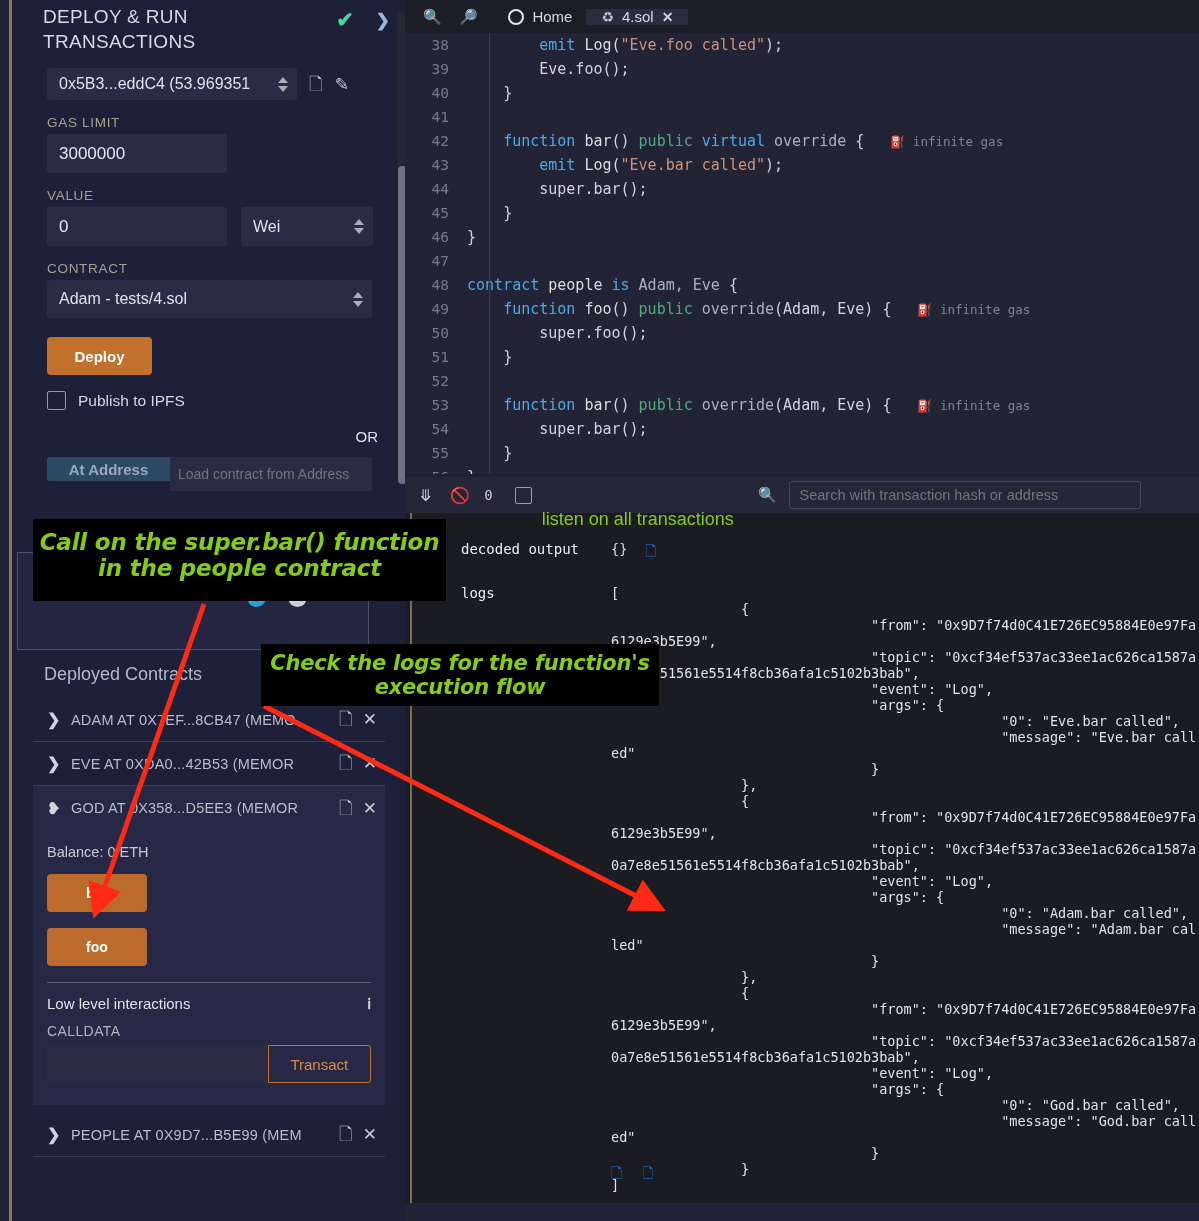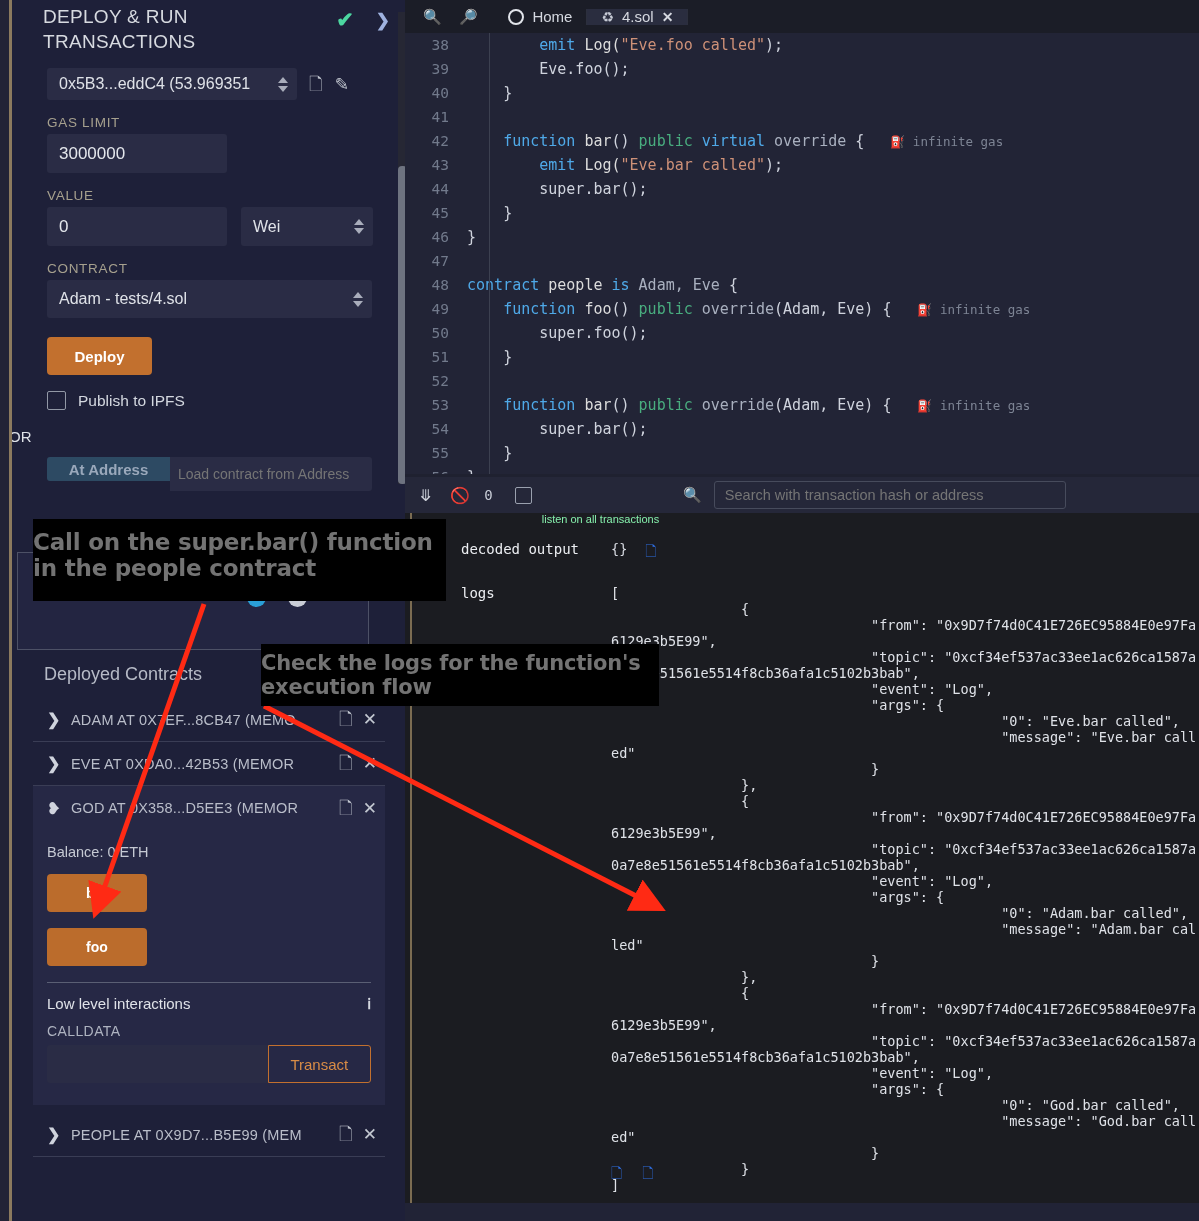--- a/index.html
+++ b/index.html
@@ -61,21 +61,21 @@
 
   .deploy-btn {
     margin: 19px 0 0 38px; background: #c2702e; color: #fff;
     border: none; border-radius: 4px; height: 38px; width: 105px;
     font-size: 15px; font-weight: bold; cursor: pointer;
     font-family: "Liberation Sans", sans-serif;
   }
   .ipfs-row { display: flex; align-items: center; gap: 12px; margin: 16px 0 0 38px; }
   .cbox { width: 19px; height: 19px; border: 1px solid #9298a6; border-radius: 2px; background: transparent; }
   .ipfs-label { font-size: 15.5px; color: #d4d8e0; }
-  .or-text { text-align: left; color: #dfe2e8; font-size: 15px; margin-top: 18px; font-weight: 500; padding-right: 30px;}
+  .or-text { text-align: right; color: #dfe2e8; font-size: 15px; margin-top: 18px; font-weight: 500; padding-right: 30px;}
 
   .ataddr-row { display: flex; margin: 12px 0 0 38px; }
   .at-addr-btn {
     background: #2d4a63; color: #9aa8bb; border: none; border-radius: 3px 0 0 3px;
     width: 123px; height: 24px; font-size: 15px; font-weight: bold;
     font-family: "Liberation Sans", sans-serif;
   }
   .at-addr-input {
     background: #2a2c45; border: none; border-radius: 0 3px 3px 0;
     width: 202px; height: 34px; color: #6d7384; font-size: 14px; padding: 0 8px;
@@ -174,21 +174,21 @@
 
   
   #terminal { position: absolute; left: 405px; top: 477px; width: 794px; height: 744px; background: #1b1c21; }
   .term-bar {
     height: 36px; background: #252739; display: flex; align-items: center; gap: 0; padding-left: 14px;
   }
   .term-ic { color: #d0d4dc; font-size: 16px; cursor: pointer; }
   .pend-count { color: #c8ccd6; font-size: 14px; margin: 0 0 0 4px; font-family: "DejaVu Sans Mono", monospace;}
   .listen-box { display: flex; align-items: center; gap: 10px; margin-left: 22px; }
   .listen-cb { width: 17px; height: 17px; border: 1px solid #9aa0ae; border-radius: 2px; }
-  .listen-label { font-size: 11px; color: #86efac; margin-top: 48px; }
+  .listen-label { font-size: 18px; color: #84cc16; margin-top: 48px; }
   .search-ic { color: #e3e6ec; font-size: 15px; margin-left: 24px; font-weight: bold; }
   .search-inp {
     margin-left: 12px; width: 352px; height: 28px; background: transparent;
     border: 1px solid #474b5c; border-radius: 3px; color: #8b919e; font-size: 14.5px;
     padding: 0 10px; outline: none; font-family: "Liberation Sans", sans-serif;
   }
   .term-body {
     position: relative; height: 708px; overflow: hidden;
     font-family: "DejaVu Sans Mono", monospace; font-size: 13.5px; color: #e6e8ec;
   }
@@ -198,23 +198,23 @@
   .copy-blue { color: #2f6fe4; font-size: 14px; cursor: pointer; }
   .log-pre {
     white-space: pre-wrap; word-break: break-all; color: #dfe2e8;
     padding-left: 0; line-height: 16px; font-size: 13.5px;
   }
   .bottom-strip { position: absolute; left: 0; bottom: 0; width: 794px; height: 18px; background: #212336;}
   .term-left-rule { position: absolute; left: 5px; top: 0; width: 2px; height: 744px; background: #7b6c52; }
 
   
   .annot {
-    position: absolute; background: #000; color: #737373;
-    font-family: "DejaVu Sans", sans-serif; font-weight: bold; 
-    line-height: 1.15; letter-spacing: -0.2px;
+    position: absolute; background: #000; color: #84cc16;
+    font-family: "DejaVu Sans", sans-serif; font-weight: bold; font-style: italic;
+    text-align: center; line-height: 1.15; letter-spacing: -0.2px;
   }
   #annot1 { left: 33px; top: 519px; width: 413px; height: 82px; font-size: 23px; padding-top: 10px; }
   #annot2 { left: 261px; top: 644px; width: 398px; height: 62px; font-size: 21px; padding-top: 7px; }
   .arrow-svg { position: absolute; left: 0; top: 0; width: 1199px; height: 1221px; pointer-events: none; }
 </style>
 </head>
 <body>
 
 <div id="root">
 

